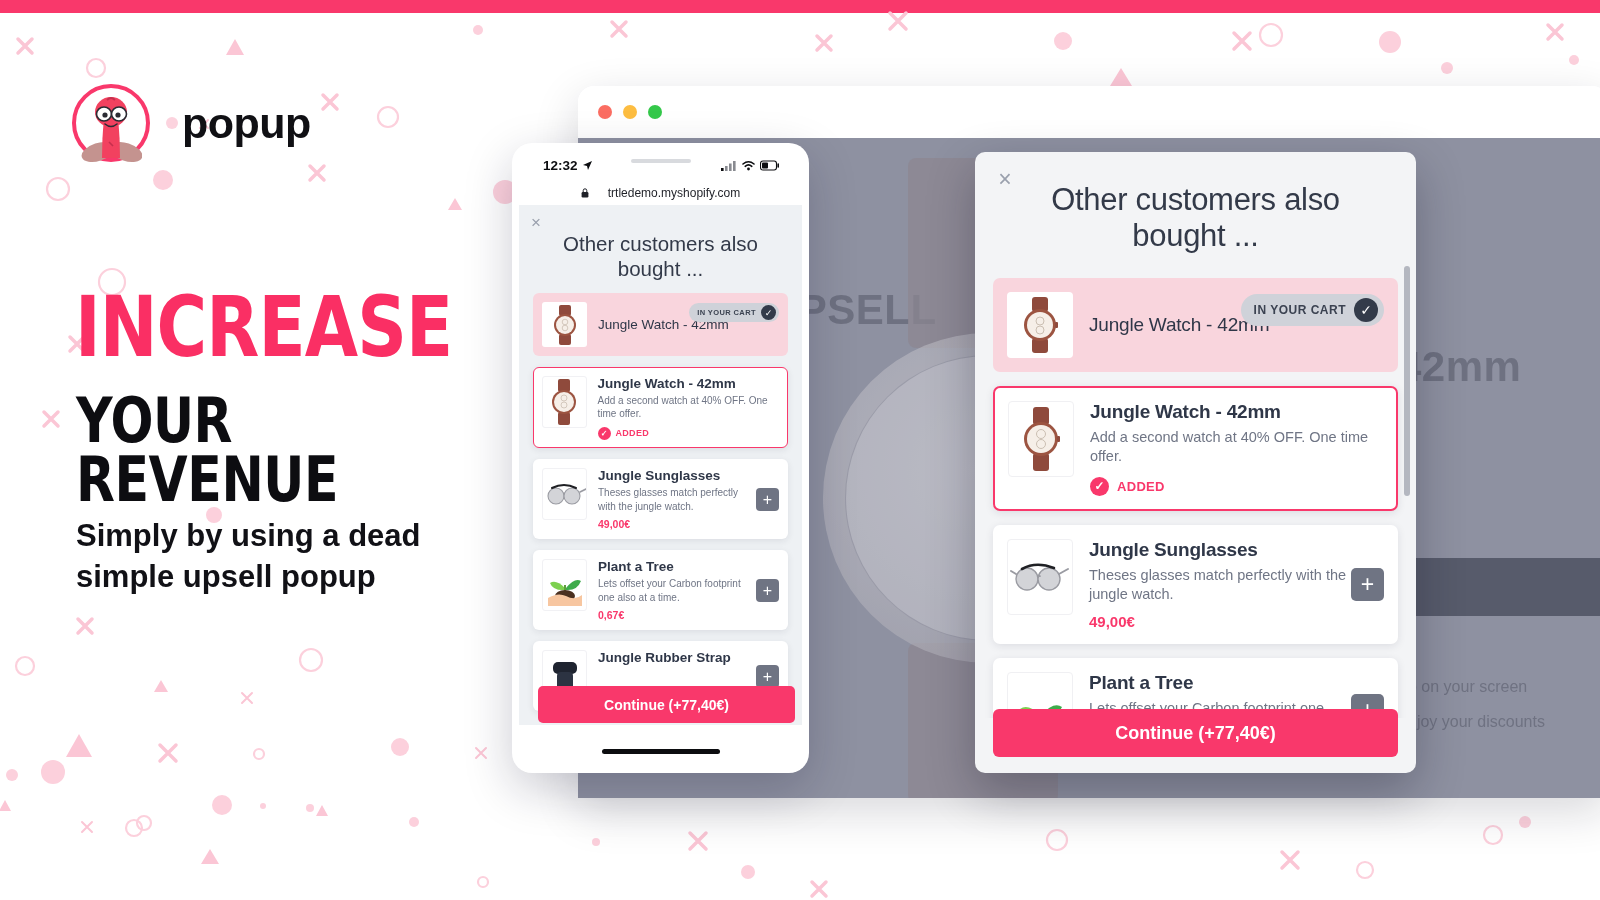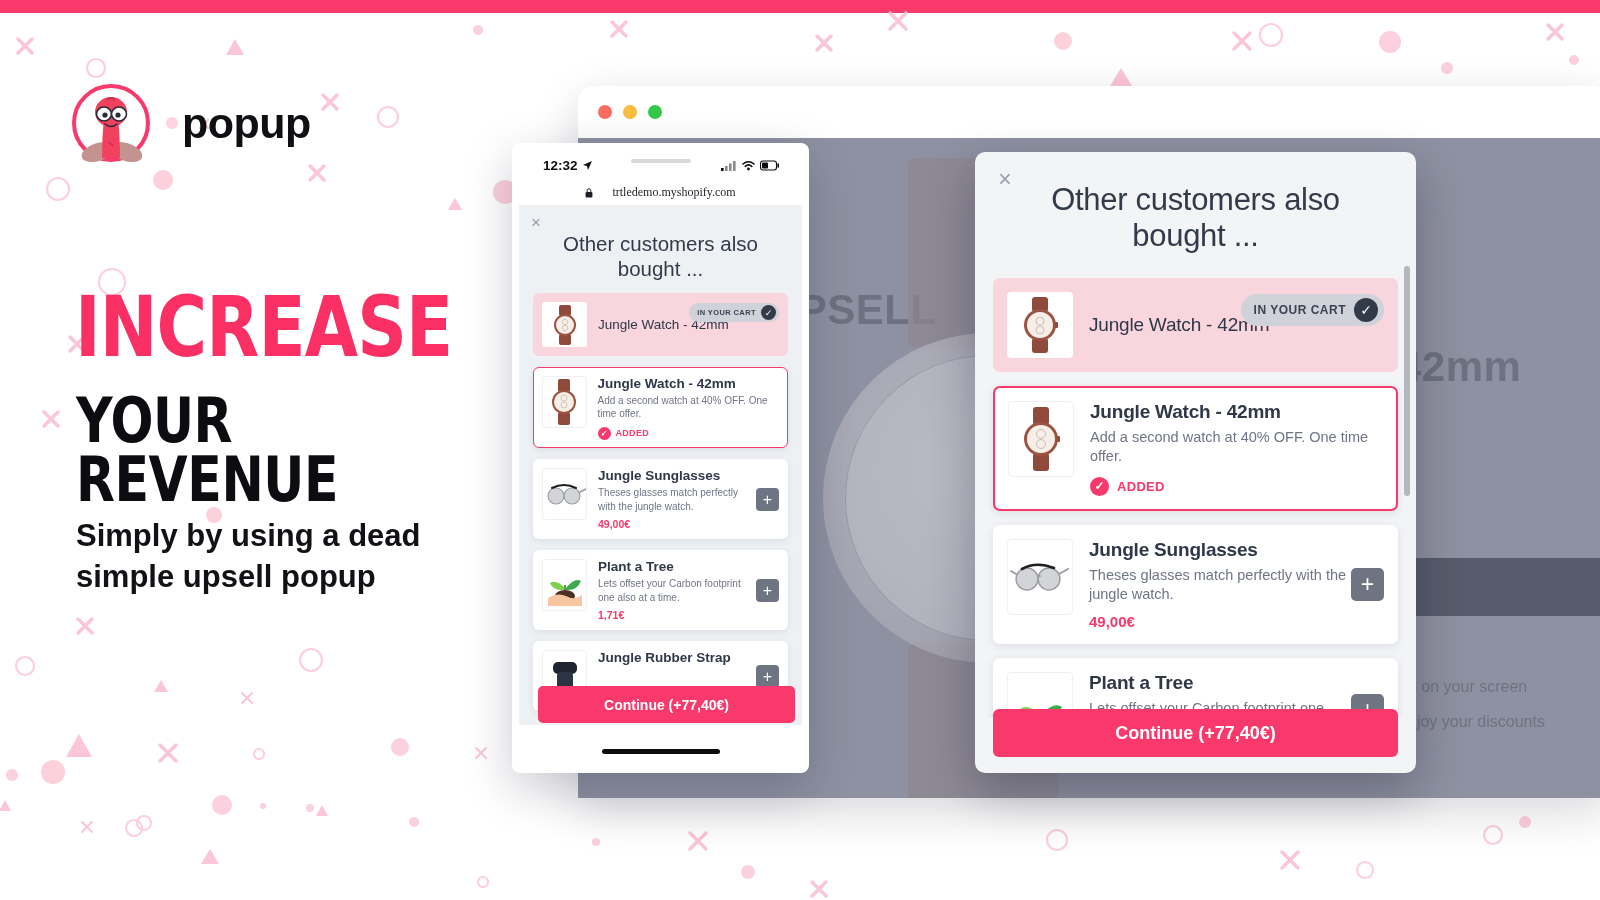--- a/index.html
+++ b/index.html
@@ -186,40 +186,40 @@
   .continue-btn {
     position:absolute; left:18px; bottom:16px; width:405px; height:48px;
     background:#f9386b; color:#fff; border:none; border-radius:6px;
     font-size:18px; font-weight:600; cursor:pointer;
     font-family:"Liberation Sans", sans-serif;
   }
 
   
   .phone {
     position:absolute; left:512px; top:143px; width:297px; height:630px;
-    background:#fff; border-radius:8px;
+    background:#fff; border-radius:20px;
     box-shadow: 0 16px 48px rgba(20,20,50,0.22);
     padding:7px;
   }
   .phone-screen {
     width:100%; height:100%; background:#fff; border-radius:36px; overflow:hidden; position:relative;
   }
   .status-bar {
     height:30px; display:flex; align-items:center; justify-content:space-between;
     padding:0 22px 0 24px; position:relative;
   }
   .status-time { font-size:13.5px; font-weight:700; color:#0c0d10; display:flex; align-items:center; gap:4px; }
   .status-right { display:flex; align-items:center; gap:5px; }
   .notch-pill {
     position:absolute; left:50%; top:9px; transform:translateX(-50%);
     width:60px; height:4px; border-radius:2px; background:#d8dade;
   }
   .url-bar {
     height:25px; display:flex; align-items:center; justify-content:center; gap:19px;
-    font-size:12px; color:#1e2027;font-family:Liberation Serif, serif;
+    font-size:12px; color:#1e2027;
   }
   .phone-popup {
     position:absolute; left:0; top:55px; width:283px; height:520px;
     background:#eef1f4; overflow:hidden;
   }
   .phone-close {
     position:absolute; left:12px; top:8px; font-size:17px; color:#9aa0ad; cursor:pointer;
   }
   .phone-title {
     padding:27px 26px 0 26px; text-align:center;
@@ -611,21 +611,21 @@
                 <path d="M21 24 Q12 15 6 19 Q9 27 21 26 Z" fill="#7dd04f"></path>
                 <path d="M22 24 Q31 13 37 17 Q33 27 22 26 Z" fill="#3eab4b"></path>
                 <rect x="20" y="21" width="2" height="10" fill="#5d9e3c"></rect>
                 <ellipse cx="21" cy="32" rx="10" ry="6" fill="#4a3020"></ellipse>
                 <path d="M4 34 Q14 28 22 32 Q31 37 38 31 L38 42 L4 42 Z" fill="#f7c6a0"></path>
               </svg>
             </div>
             <div class="pcard-body">
               <div class="pcard-title">Plant a Tree</div>
               <div class="pcard-desc">Lets offset your Carbon footprint one also at a time.</div>
-              <div class="pcard-price">1,71€</div>
+              <div class="pcard-price">0,67€</div>
             </div>
             <button class="padd-btn">+</button>
           </div>
 
           <div class="pcard">
             <div class="pthumb">
               <svg width="40" height="40" viewBox="0 0 40 40">
                 <rect x="8" y="6" width="24" height="12" rx="5" fill="#1f2430"></rect>
                 <rect x="12" y="16" width="16" height="18" rx="4" fill="#2c3342"></rect>
               </svg>

